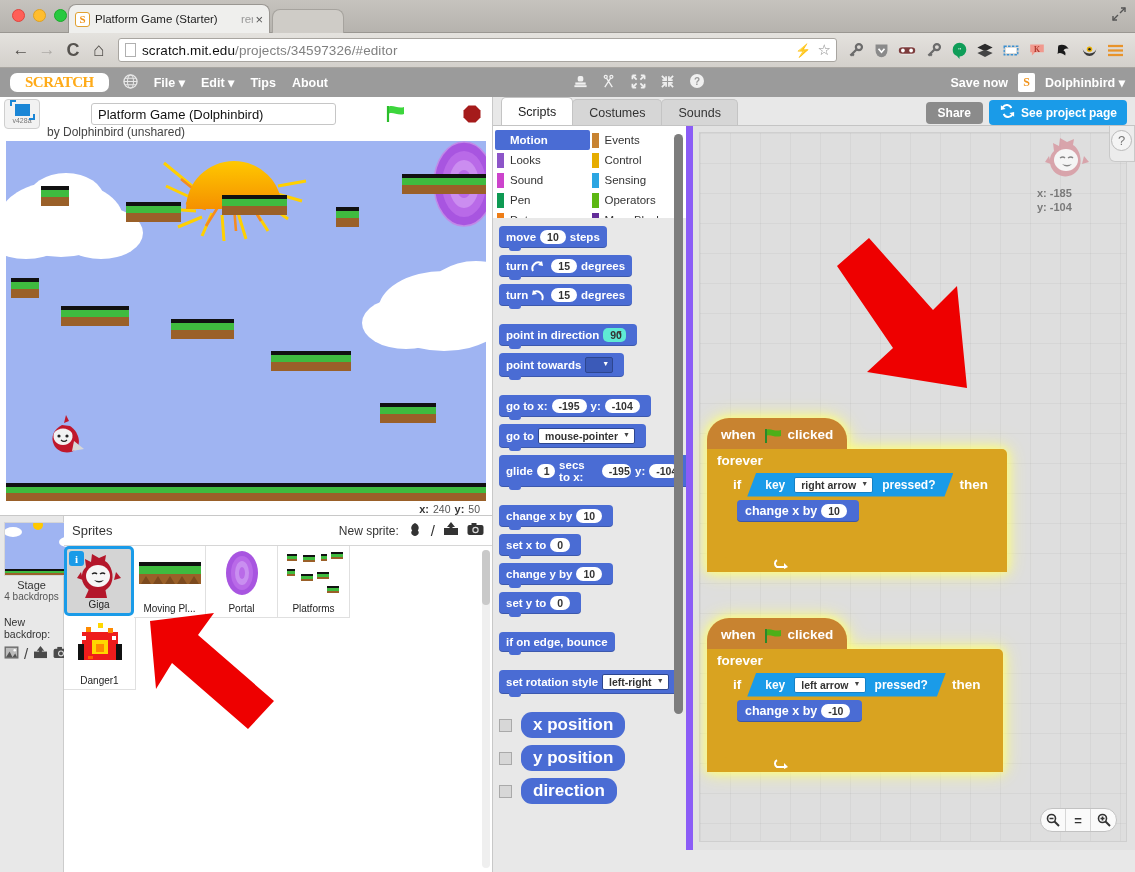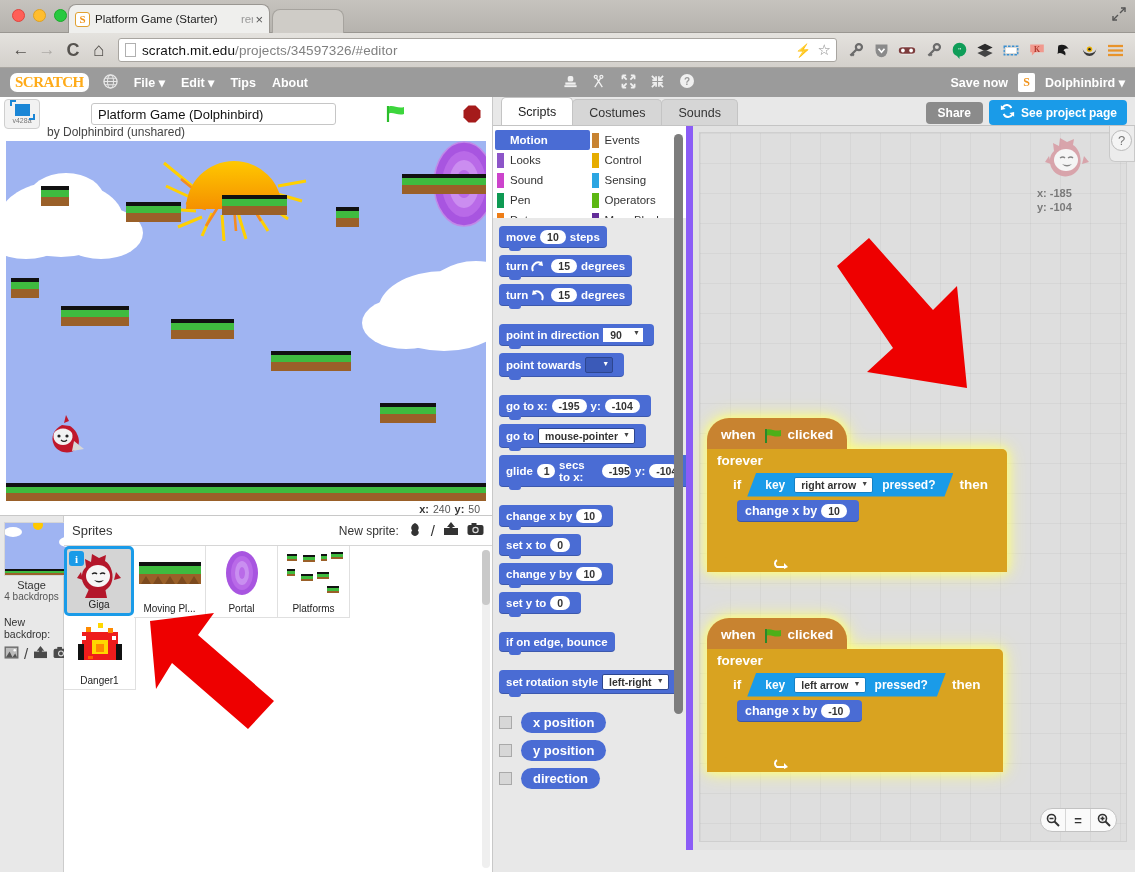--- a/index.html
+++ b/index.html
@@ -51,21 +51,21 @@
   .star { font-size:15px; color:#8a8a8a; }
   .extbar { display:flex; align-items:center; gap:2px; }
   .ext { width:24px; height:24px; display:flex; align-items:center;
     justify-content:center; font-size:15px; }
 
   
   .scratchbar { height:29px; background:#9b9b9b; display:flex; align-items:center;
     padding:0 10px; color:#fff; }
   .logo { font-family:"Liberation Serif",serif; font-weight:bold; font-size:15px;
     color:#ffab19; -webkit-text-stroke:0; letter-spacing:-0.5px;
-    background:#fff; padding:1px 5px; border-radius:7px;
+    background:#fff; padding:1px 15px; border-radius:7px;
     text-shadow:0 0 1px #fff; font-style:normal; }
   .globe { margin-left:14px; font-size:15px; color:#e8e8e8; }
   .menuitem { margin-left:16px; font-size:12.5px; font-weight:bold; color:#fff; }
   .barmid { margin-left:auto; display:flex; gap:14px; align-items:center; }
   .barmid .mi { font-size:15px; color:#f0f0f0; }
   .barright { margin-left:auto; display:flex; gap:10px; align-items:center; }
   .savenow { font-size:12.5px; font-weight:bold; color:#fff; }
   .userbadge { width:17px; height:19px; background:#fff; border-radius:2px;
     color:#f0941e; font-weight:bold; font-size:12px; display:flex;
     align-items:center; justify-content:center; font-family:"Liberation Serif",serif; }
@@ -178,37 +178,37 @@
   
   .blk { display:inline-flex; align-items:center; color:#fff; font-weight:bold;
     font-size:11.5px; border-radius:4px; padding:4px 7px; position:relative;
     margin-bottom:7px; box-shadow:inset 0 -1px 0 rgba(0,0,0,.18); }
   .blk.motion { background:#4a6cd4; }
   .blk::after { content:''; position:absolute; left:10px; bottom:-3px; width:12px;
     height:4px; background:inherit; border-radius:0 0 3px 3px; }
   .oval { background:#fff; color:#333; border-radius:9px; padding:1px 7px;
     font-weight:bold; font-size:10.5px; margin:0 4px; min-width:14px;
     text-align:center; display:inline-block; }
-  .dd { background:#ffffff; color:#333; border-radius:0; padding:1px 21px 1px 7px;
+  .dd { background:#5eead4; color:#333; border-radius:5px; padding:1px 4px 1px 7px;
     font-size:10.5px; font-weight:bold; margin:0 4px; position:relative;
     display:inline-block; }
   .dd::after { content:'▼'; position:absolute; right:3px; top:1px; font-size:7px;
     color:#444; }
   .ddsq { background:#3b5ab8; border:1px solid #2d468f; border-radius:2px;
     padding:1px 14px 1px 6px; margin:0 4px; position:relative;
     display:inline-block; color:#fff; font-size:10.5px; min-height:14px; }
   .ddsq::after { content:'▼'; position:absolute; right:3px; top:2px; font-size:7px;
     color:#fff; }
   .ddwhite { background:#fff; color:#333; border:1px solid #2d468f; border-radius:2px;
     padding:1px 16px 1px 6px; margin:0 4px; position:relative;
     display:inline-block; font-size:10.5px; font-weight:bold; }
   .ddwhite::after { content:'▼'; position:absolute; right:4px; top:2px; font-size:7px;
     color:#444; }
   .reporter { background:#4a6cd4; border-radius:11px; padding:3px 12px; color:#fff;
-    font-weight:bold; font-size:13px; display:inline-block; }
+    font-weight:bold; font-size:17px; display:inline-block; }
   .chkrow { display:flex; align-items:center; margin-bottom:7px; }
   .chk { width:13px; height:13px; background:#d7d7d7; border:1px solid #a9a9a9;
     margin-right:9px; flex:0 0 auto; }
   .gap { height:11px; }
   .turnicon { display:inline-block; width:13px; height:13px; margin:0 3px;
     position:relative; }
 
   
   .scriptscol { flex:1 1 auto; position:relative; background:#e2e2e2; overflow:hidden; }
   .canvasgrid { position:absolute; left:6px; top:6px; right:8px; bottom:8px;

